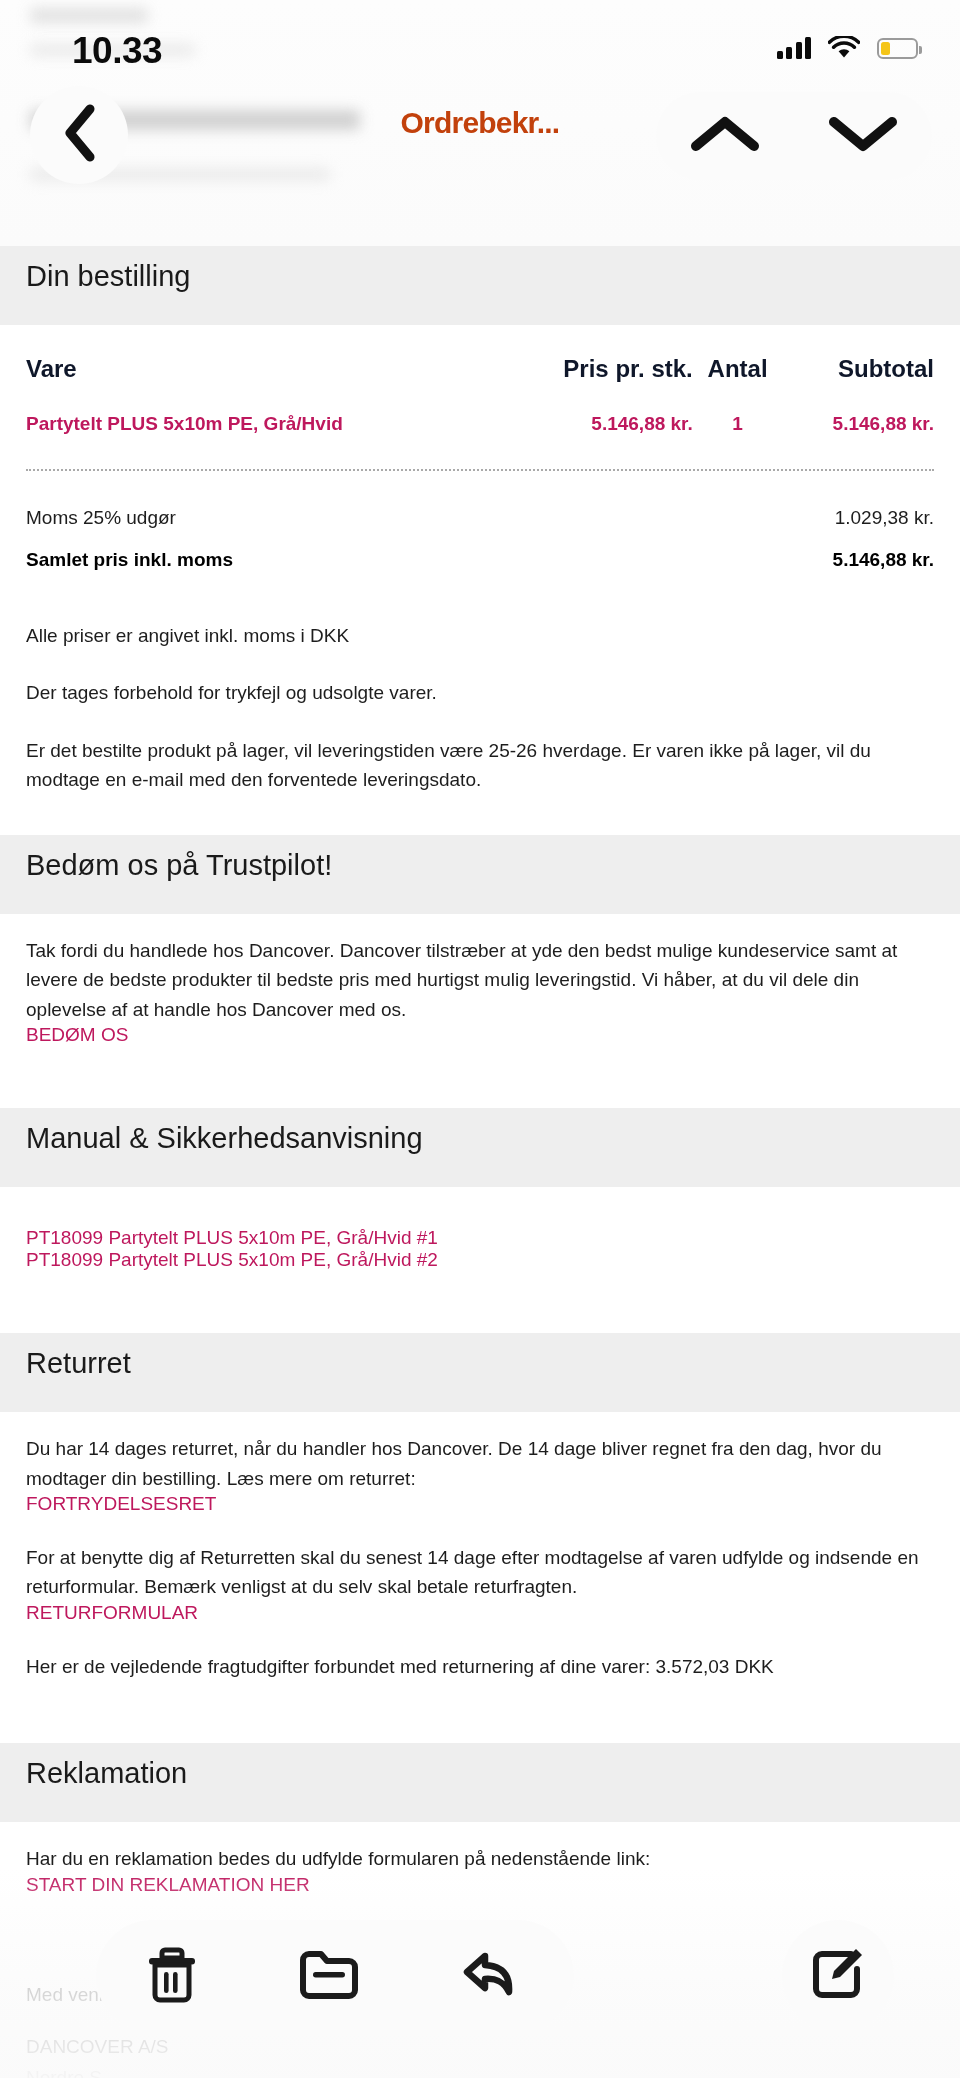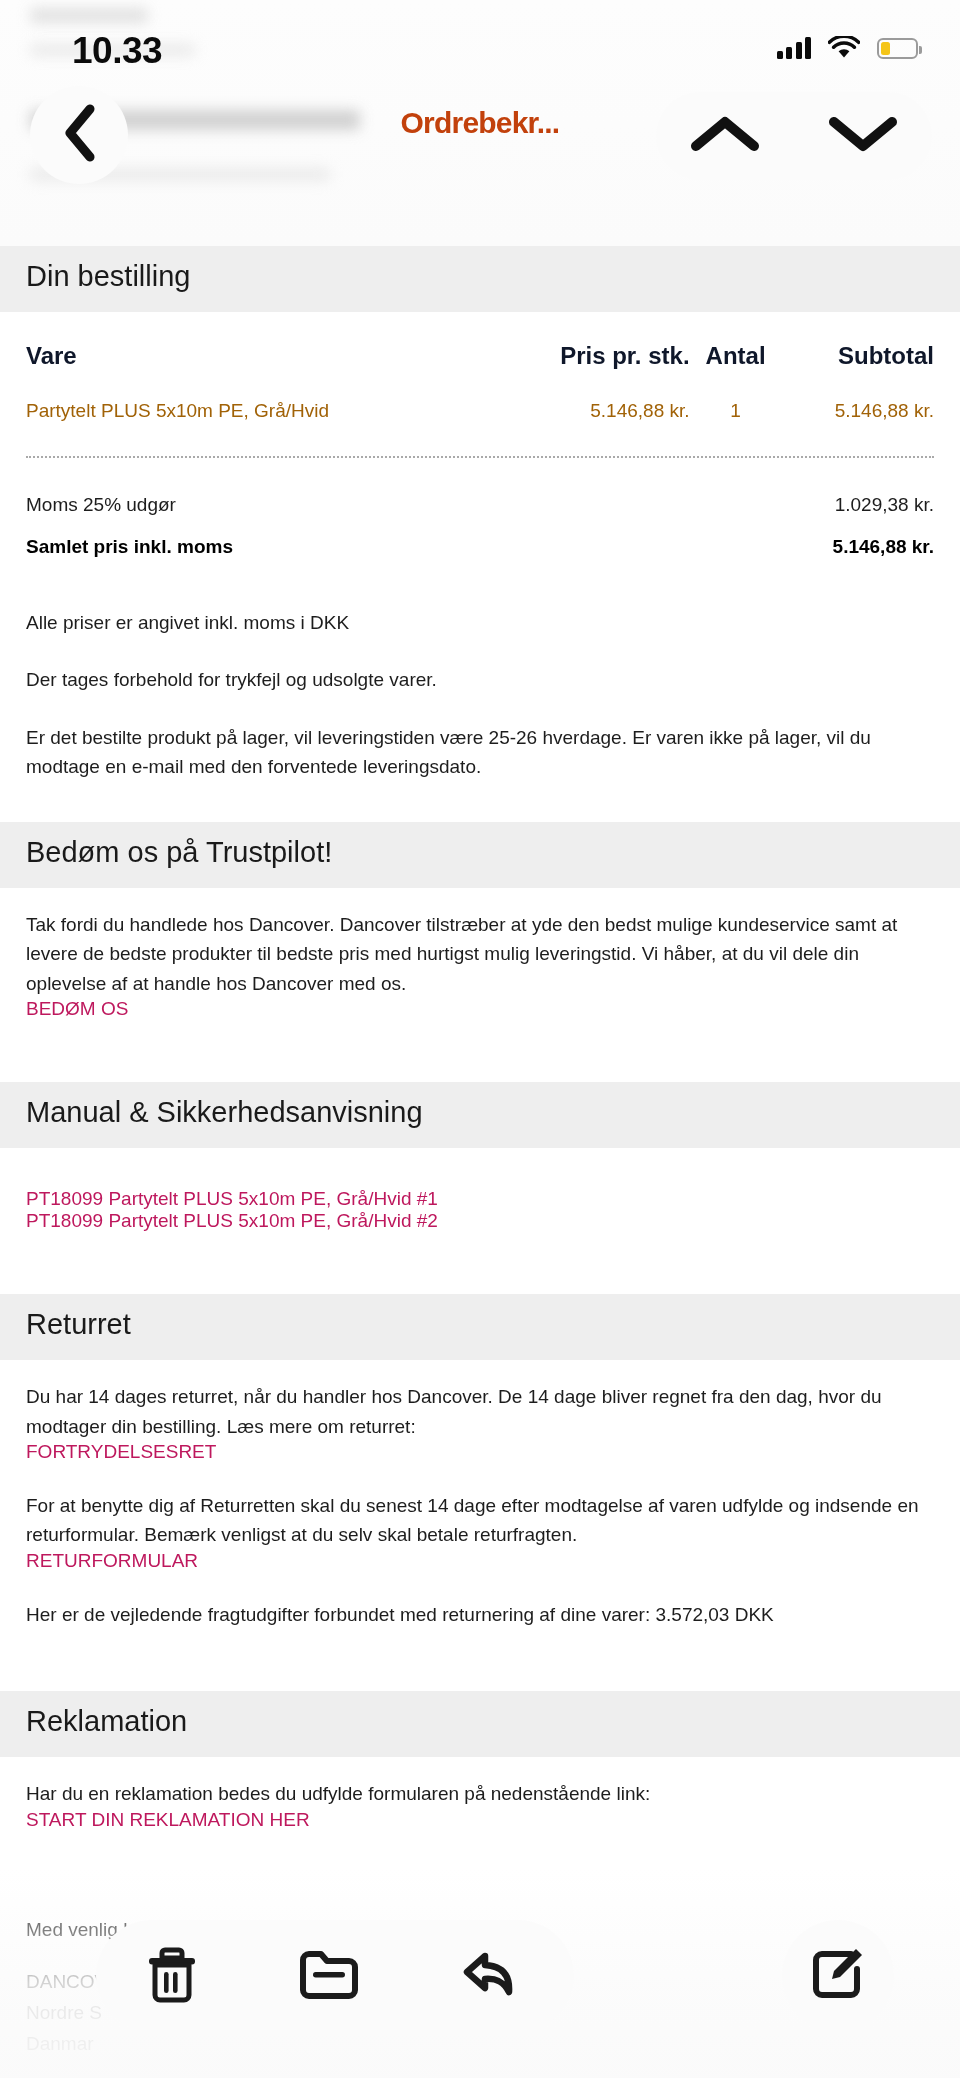--- a/index.html
+++ b/index.html
@@ -116,21 +116,21 @@
     width: 276px; height: 88px;
     border-radius: 44px;
     background: #fbfbfb;
     display: flex; align-items: center; justify-content: space-around;
   }
 
   
   .body { position: absolute; left: 0; top: 246px; width: 960px; }
   .section-head {
     background: #eeeeee;
-    padding: 14px 26px 19px 26px;
+    padding: 14px 26px 32px 26px;
     font-size: 29px;
     color: #1a1a1a;
     font-weight: normal;
   }
   .block { padding: 0 26px; }
   .p {
     font-size: 19px;
     color: #1d1d1d;
     line-height: 1.55;
   }
@@ -143,21 +143,21 @@
   }
 
   
   table.order { width: 100%; border-collapse: collapse; margin-top: 30px; }
   table.order th {
     font-size: 24px; font-weight: bold; color: #0f172a;
     padding-bottom: 30px; text-align: right; white-space: nowrap;
   }
   table.order th.l, table.order td.l { text-align: left; }
   table.order th.c, table.order td.c { text-align: center; }
-  table.order td { font-size: 19px; color: #a16207; text-align: right; }
+  table.order td { font-size: 19px; color: #be185d; text-align: right; font-weight: bold; }
   .dots { height: 1px; margin: 34px 0 0 0; border-top: 2px dotted #a9a9a9; }
   table.tot { width: 100%; border-collapse: collapse; margin-top: 26px; }
   table.tot td { font-size: 19px; color: #1d1d1d; padding: 10px 0; }
   table.tot td.r { text-align: right; }
   table.tot tr.bold td { font-weight: bold; color: #000; }
 
   .gap-s { height: 22px; }
   .gap-m { height: 40px; }
   .gap-l { height: 62px; }
 

